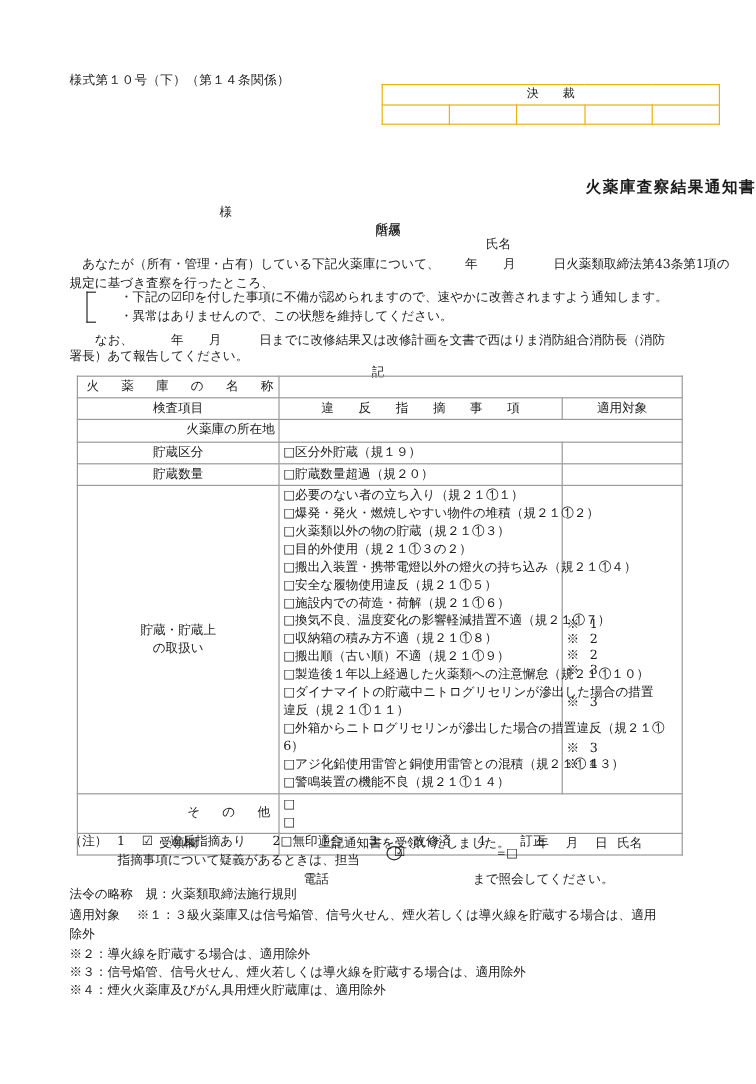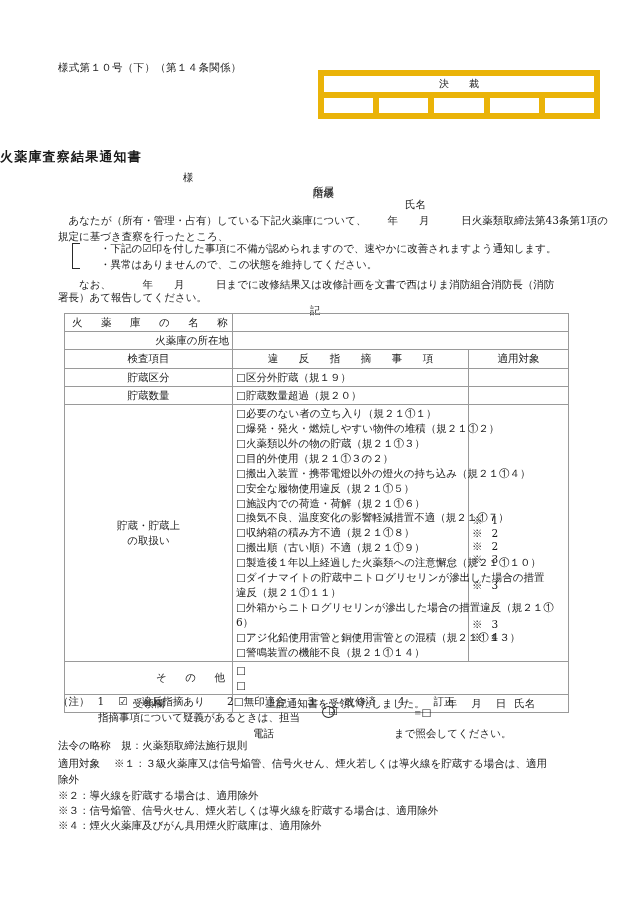--- a/index.html
+++ b/index.html
@@ -40,21 +40,21 @@
     left: 318px;
     top: 70px;
     width: 282px;
   }
   table.kessai {
     border-collapse: collapse;
     width: 282px;
     table-layout: fixed;
   }
   table.kessai td {
-    border: 6px solid #eab308;
+    border: 1px solid #eab308;
     height: 15px;
     padding: 0;
     text-align: center;
     font-size: 10px;
     vertical-align: middle;
   }
   table.kessai td.head {
     height: 16px;
     letter-spacing: 5px;
     text-indent: 5px;
@@ -66,21 +66,21 @@
     font-size: 10.5px;
     white-space: nowrap;
   }
 
   
   .doc-title {
     position: absolute;
     left: 0;
     top: 148px;
     width: 630px;
-    text-align: left;
+    text-align: right;
     font-size: 13px;
     font-weight: bold;
     letter-spacing: 1.2px;
   }
   .sama {
     position: absolute;
     left: 183px;
     top: 170px;
     font-size: 10.5px;
   }
@@ -323,28 +323,28 @@
         <col style="width:236px">
         <col style="width:100px">
       </colgroup>
 
       <tbody>
           <tr>
         <td class="lbl lbl-wide">火　薬　庫　の　名　称</td>
         <td class="blank" colspan="2"></td>
       </tr>
       <tr>
-        <td class="lbl">火薬庫の所在地</td>
-        <td class="blank" colspan="2"></td>
-      </tr>
-
-      <tr>
         <td class="center">検査項目</td>
         <td class="viol-head">違　反　指　摘　事　項</td>
         <td class="center">適用対象</td>
+      </tr>
+
+      <tr>
+        <td class="lbl">火薬庫の所在地</td>
+        <td class="blank" colspan="2"></td>
       </tr>
 
       <tr>
         <td class="center">貯蔵区分</td>
         <td class="cell-list">
           <div>□区分外貯蔵（規１９）</div>
         </td>
         <td class="center"></td>
       </tr>
 

